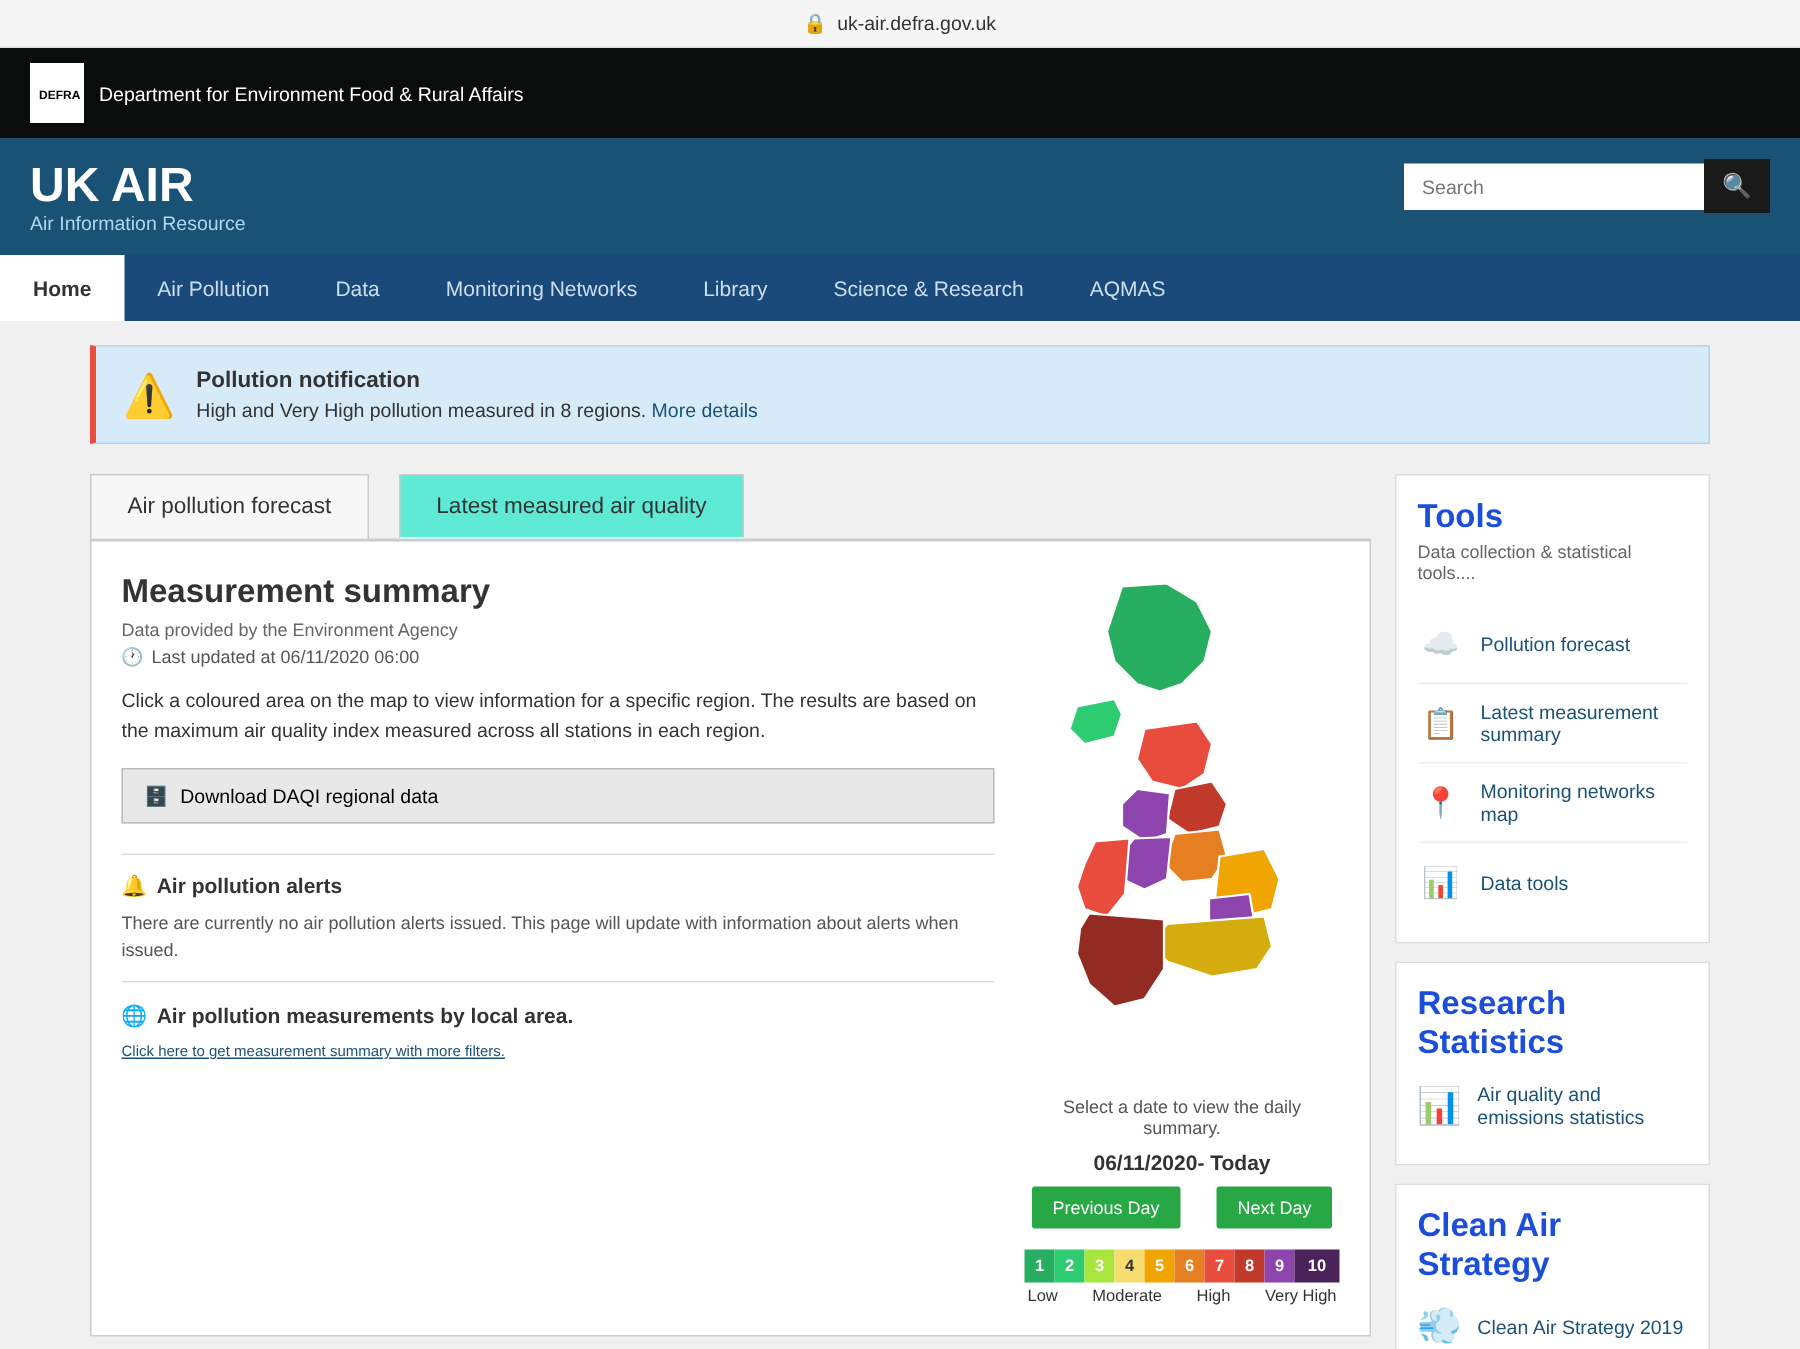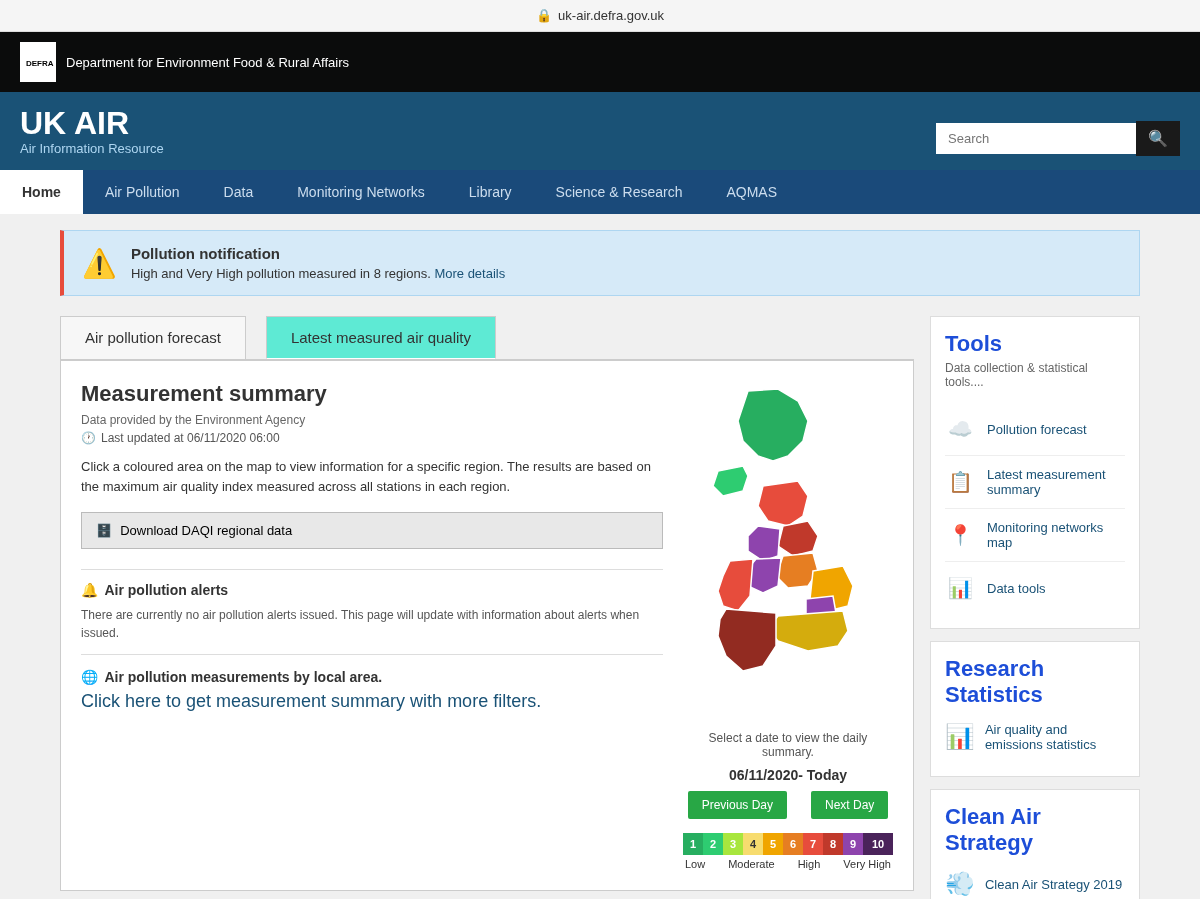--- a/index.html
+++ b/index.html
@@ -39,21 +39,21 @@
       font-size: 10px;
       color: #000;
       font-weight: bold;
     }
 
     
     .site-header {
       background: #1a5276;
       padding: 14px 20px;
       display: flex;
-      align-items: flex-end;
+      align-items: flex-start;
       justify-content: space-between;
     }
     .site-title h1 {
       color: #fff;
       font-size: 32px;
       font-weight: bold;
       line-height: 1.1;
     }
     .site-title p {
       color: #aed6f1;
@@ -190,21 +190,21 @@
       margin-bottom: 20px;
     }
 
     .section-divider { border: none; border-top: 1px solid #ddd; margin: 12px 0; }
 
     .alerts-section h3 { font-size: 14px; margin-bottom: 8px; display: flex; align-items: center; gap: 6px; }
     .alerts-section p { font-size: 12px; color: #555; line-height: 1.5; }
 
     .measurements-section { margin-top: 14px; }
     .measurements-section h3 { font-size: 14px; margin-bottom: 6px; display: flex; align-items: center; gap: 6px; }
-    .measurements-section a { color: #1a5276; font-size: 18px; cursor: pointer; }
+    .measurements-section a { color: #1a5276; font-size: 10px; text-decoration: underline; cursor: pointer; }
 
     
     .map-container { text-align: center; }
     .uk-map { width: 200px; height: 340px; margin: 0 auto 10px; position: relative; }
     .map-caption { font-size: 12px; color: #555; margin-bottom: 8px; }
     .date-display { font-size: 14px; font-weight: bold; margin-bottom: 8px; text-align: center; }
     .map-nav-btns { display: flex; gap: 24px; justify-content: center; margin-bottom: 14px; }
     .map-nav-btn {
       background: #28a745;
       color: #fff;

